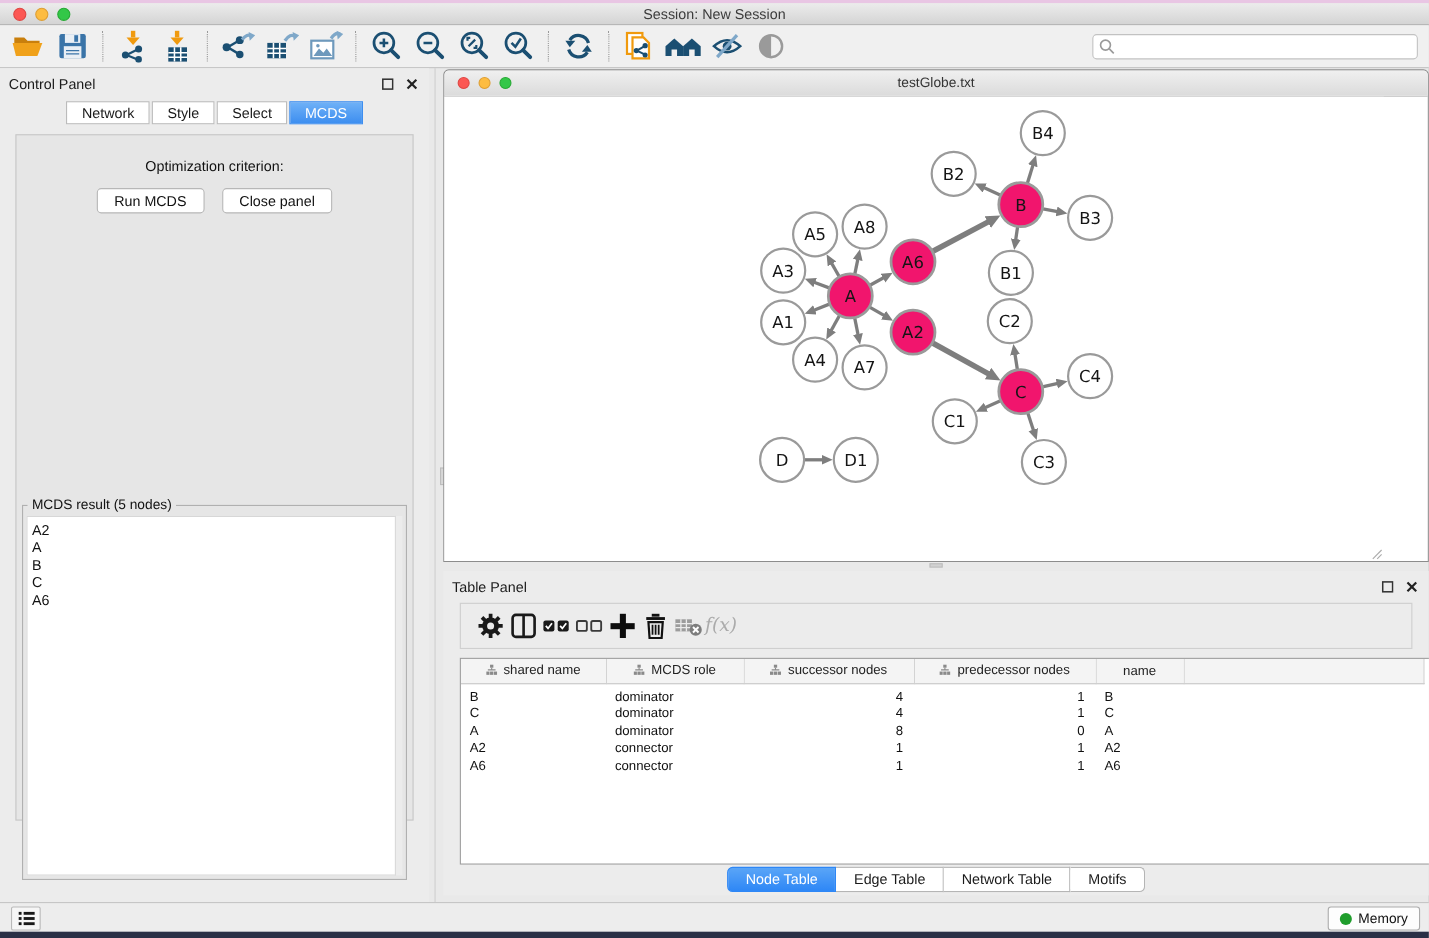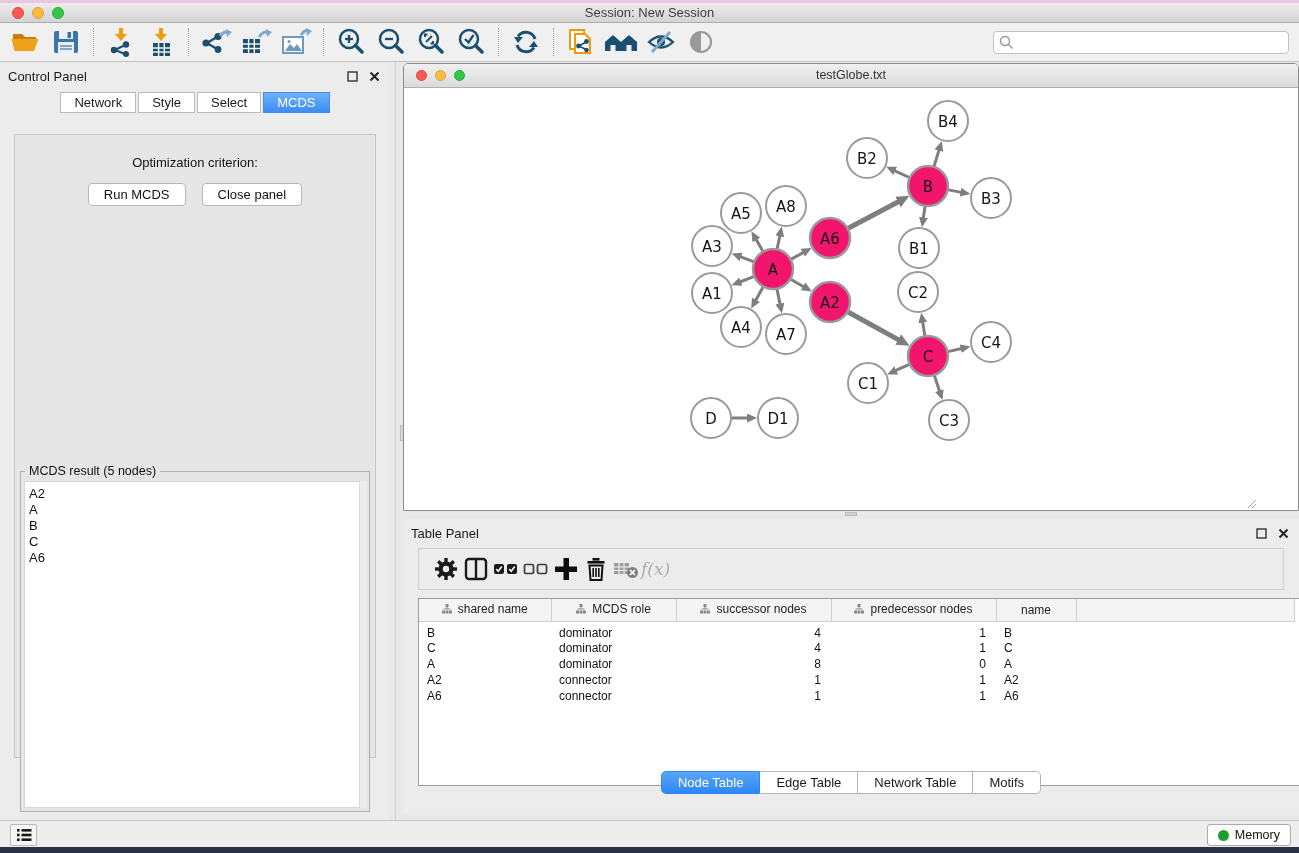--- a/index.html
+++ b/index.html
@@ -31,21 +31,21 @@
 
   
   #left-panel { position:absolute; left:0; top:62px; width:390px; height:758px; background:#ECECEC; }
   .panel-head { height:28px; display:flex; align-items:center; padding:0 8px; font-size:13px; color:#1A1A1A; }
   .panel-head .spacer { flex:1; }
   .winbtn { width:16px; height:16px; display:flex; align-items:center; justify-content:center; margin-left:6px; }
   #cp-tabs { display:flex; justify-content:center; gap:2px; margin-top:2px; }
   .cp-tab { font-size:13px; color:#1A1A1A; background:#fff; border:1px solid #BBB;
             border-radius:0; padding:2px 13px; height:21px; line-height:16px; }
   .cp-tab.sel { background:linear-gradient(#6FB1F7,#3D8EF0); border-color:#3D8EF0; color:#fff; }
-  #cp-content { position:absolute; left:14px; top:72px; width:362px; height:624px;
+  #cp-content { position:absolute; left:14px; top:60px; width:362px; height:624px;
                 background:#E6E6E6; border:1px solid #C6C6C6; border-radius:0; }
   #opt-label { text-align:center; margin-top:20px; font-size:13px; color:#111; }
   #opt-select { position:relative; margin:8px auto 0; width:312px; height:24px; background:#fff;
                 border:1px solid #B7B7B7; border-radius:4px; font-size:13px; color:#111;
                 line-height:22px; padding-left:8px; }
   #opt-stepper { position:absolute; right:0; top:-1px; width:19px; height:24px; border-radius:0 4px 4px 0;
                  background:linear-gradient(#5FA7F8,#2F86F6); display:flex; flex-direction:column;
                  align-items:center; justify-content:center; gap:2px; }
   #opt-stepper i { display:block; width:0; height:0; border-left:4px solid transparent; border-right:4px solid transparent; }
   #opt-stepper .up { border-bottom:4px solid #fff; }
@@ -89,21 +89,21 @@
   #tp-table-wrap { position:absolute; left:15px; top:79px; width:924px; height:188px; background:#fff;
                    border:1px solid #9C9C9C; overflow:hidden; }
   #node-table { border-collapse:collapse; table-layout:fixed; }
   #node-table th { height:22px; background:#F4F4F4; border-right:1px solid #CFCFCF; border-bottom:1px solid #CFCFCF;
                    font-weight:normal; font-size:12px; color:#222; text-align:center; position:relative; }
   #node-table th .hicon { display:inline-block; vertical-align:-1px; margin-right:6px; }
   #node-table td { height:16px; font-size:12px; color:#111; padding:0 8px; white-space:nowrap; }
   #node-table td.num { text-align:right; padding-right:10px; }
   #node-table tr.first td { padding-top:4px; }
   #tp-scroll { position:absolute; right:1px; top:0; bottom:0; width:6px; background:#F2F2F2; border-left:1px solid #E2E2E2; }
-  #bottom-tabs { position:absolute; left:0; width:100%; top:252px; display:flex; justify-content:center; }
+  #bottom-tabs { position:absolute; left:0; width:100%; top:269px; display:flex; justify-content:center; }
   .bt-tab { font-size:13px; color:#1A1A1A; background:#fff; border:1px solid #B5B5B5; border-left:none;
             padding:3px 16px; height:23px; line-height:16px; }
   .bt-tab:first-child { border-left:1px solid #B5B5B5; border-radius:5px 0 0 5px; }
   .bt-tab:last-child { border-radius:0 5px 5px 0; }
   .bt-tab.sel { background:linear-gradient(#5AA5F7,#2E87F6); border-color:#2E87F6; color:#fff; }
 
   
   #status-bar { position:absolute; left:0; top:820px; width:100%; height:27px; background:#EDEDED;
                 border-top:1px solid #C6C6C6; }
   #list-btn { position:absolute; left:10px; top:3px; width:27px; height:22px; background:#F6F6F6;

